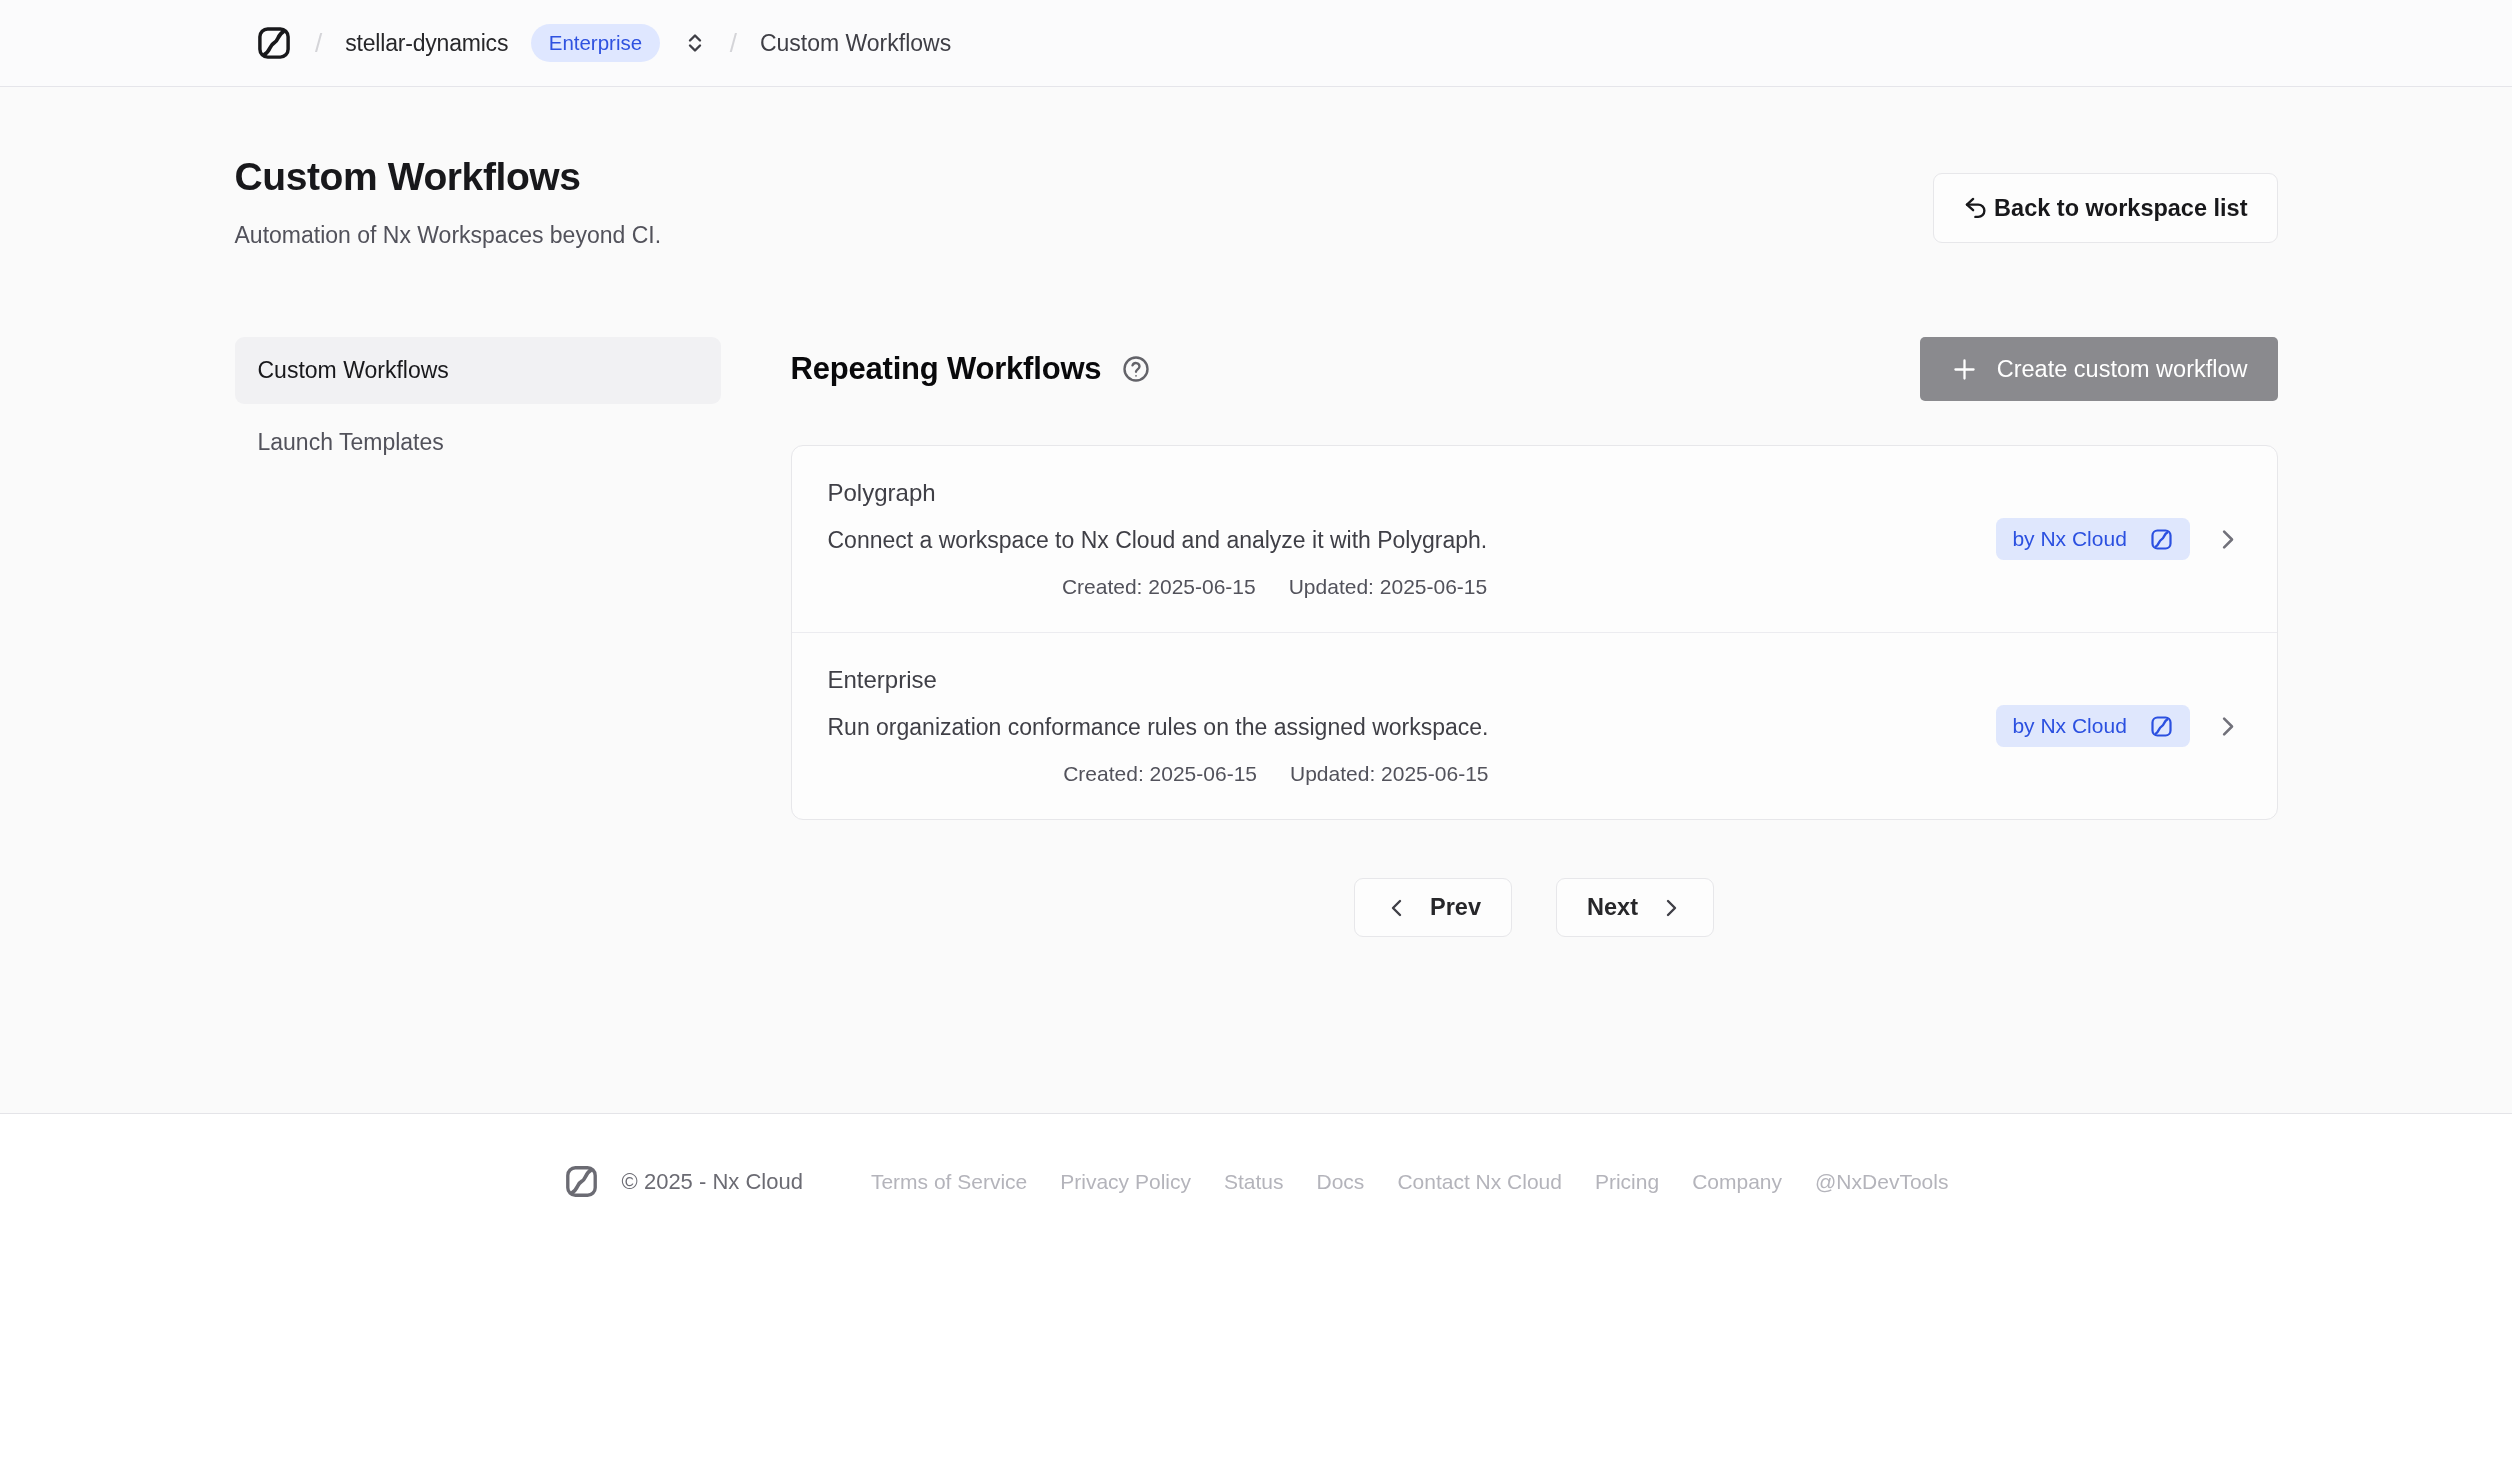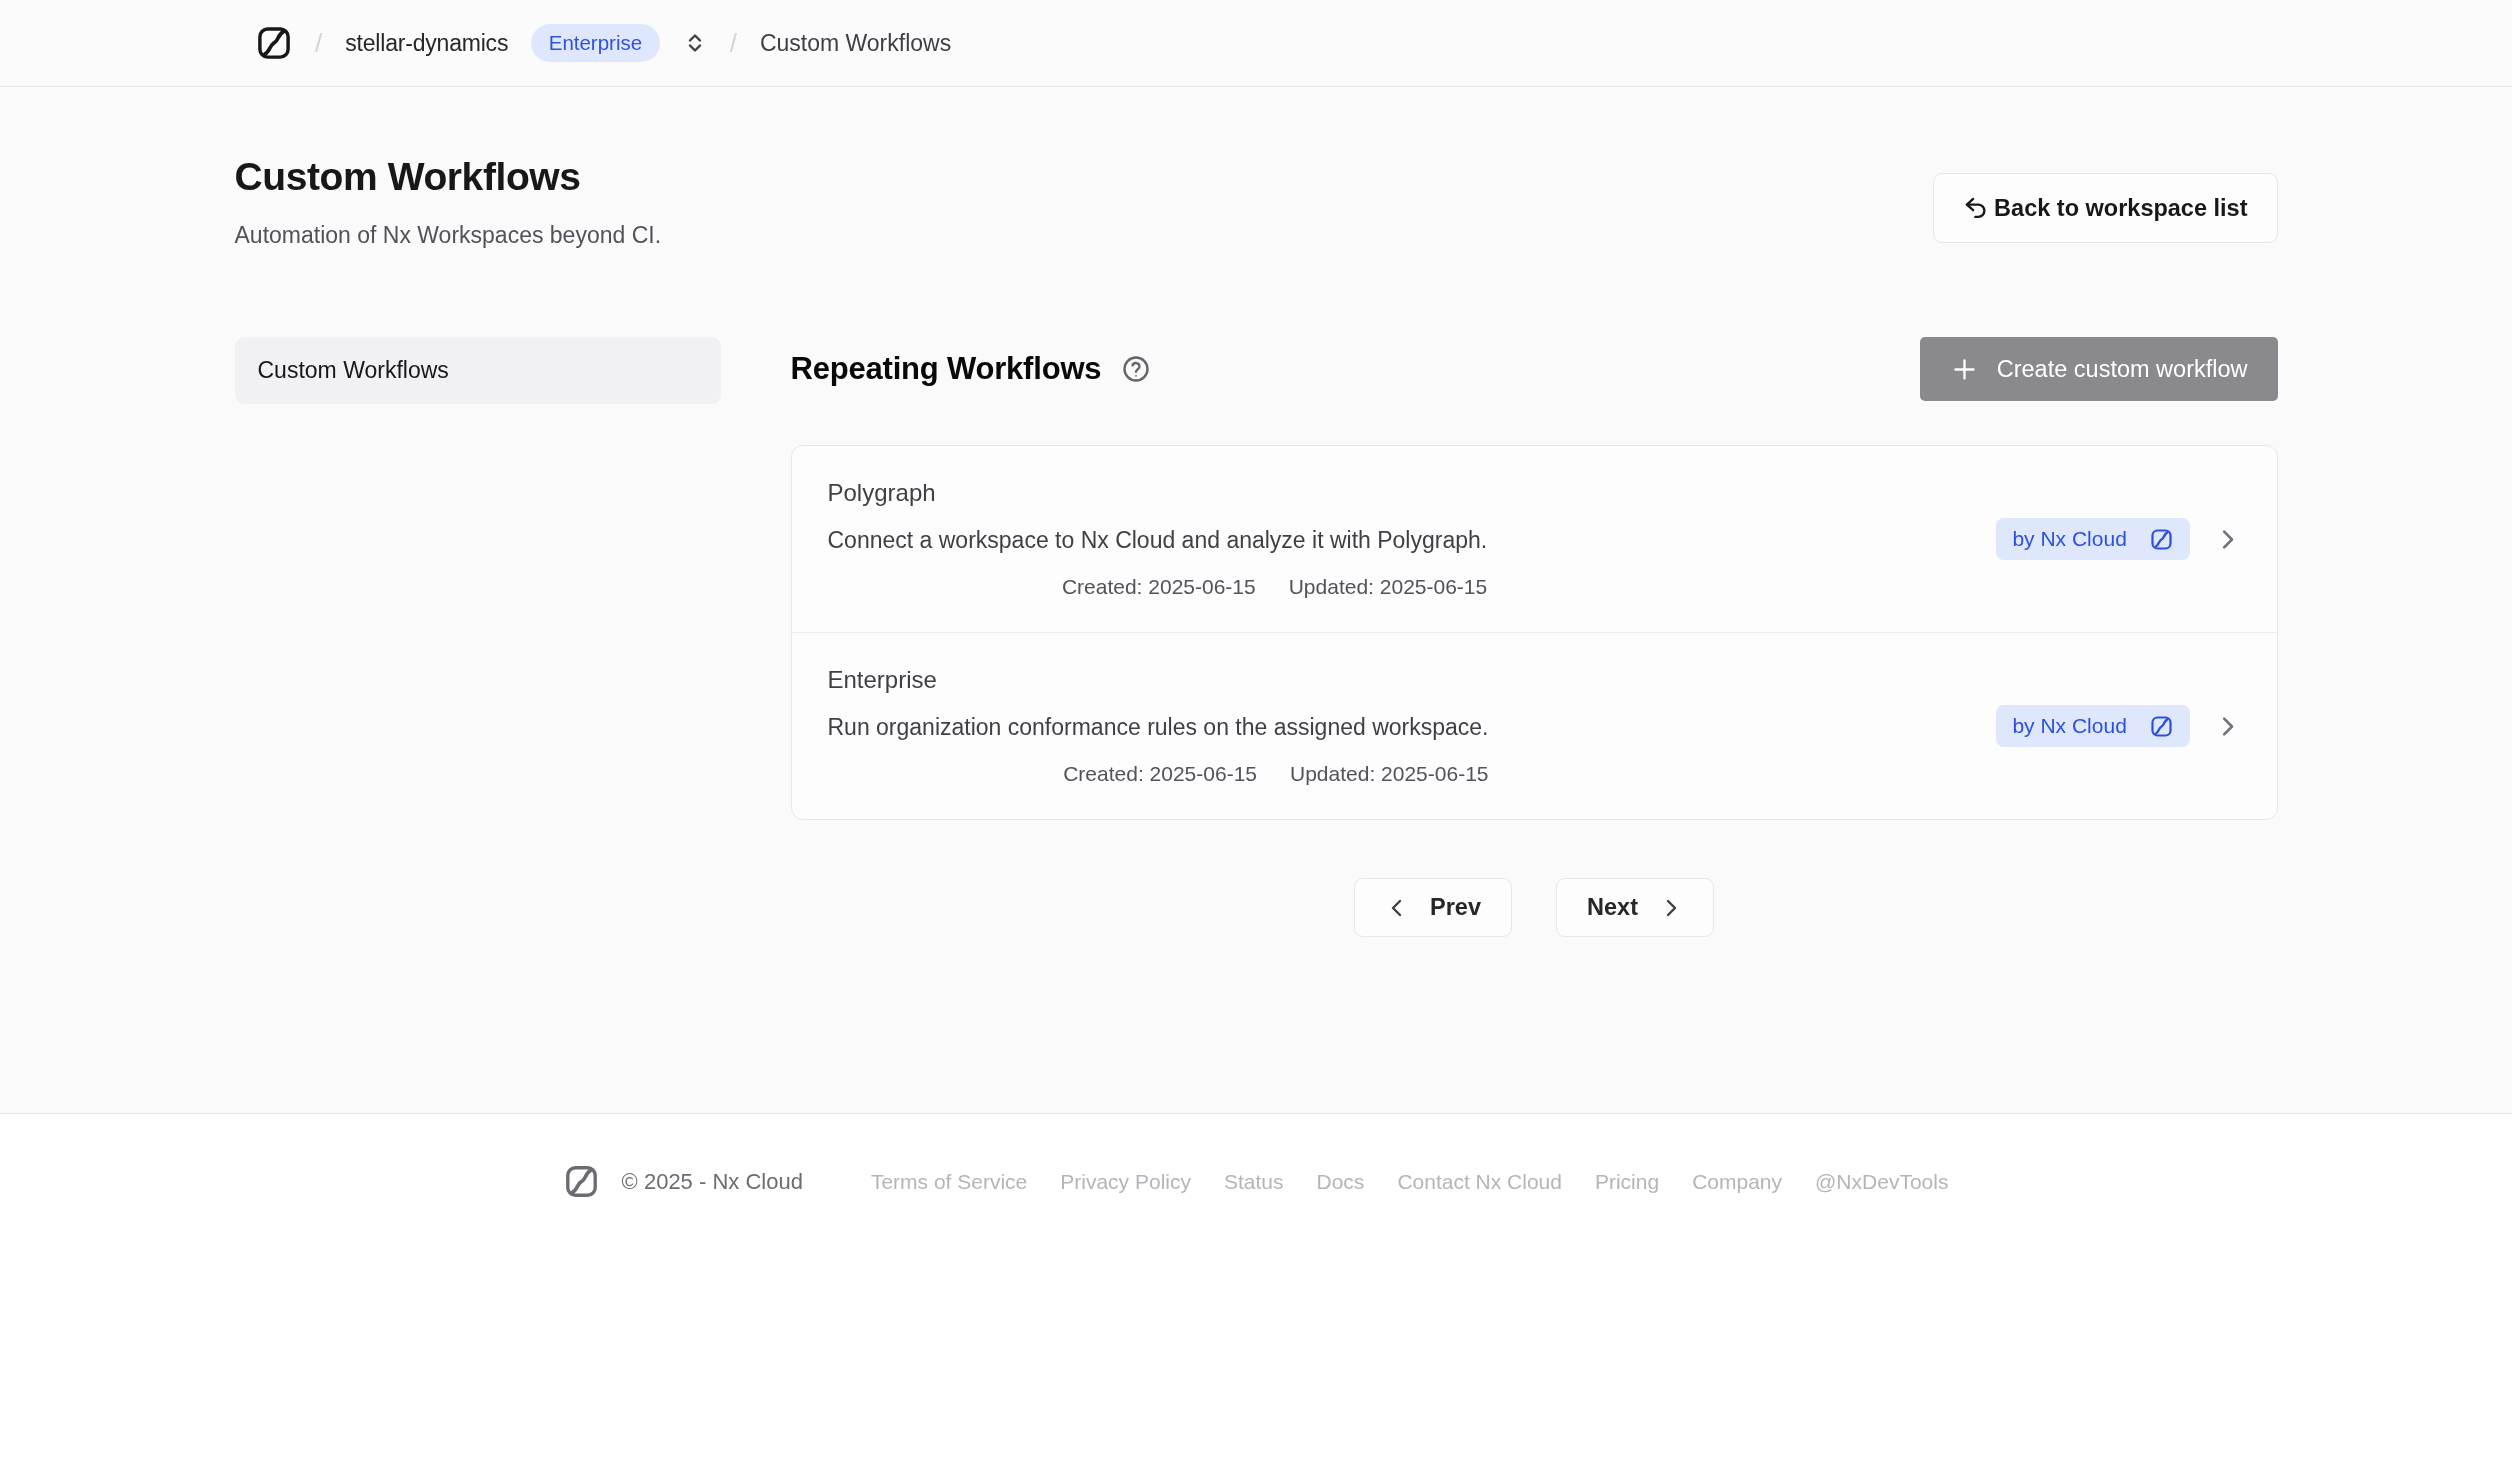--- a/index.html
+++ b/index.html
@@ -179,20 +179,23 @@
       </button>
     </div>
 
     <div class="content">
       <nav class="sidebar">
 
           <div class="side-item active">
             <span>Custom Workflows</span>
           </div>
 
+          <div class="side-item">
+            <span>Launch Templates</span>
+          </div>
         </nav>
 
       <section class="workpane">
         <div class="pane-header">
           <div class="pane-title-wrap">
             <h2 class="pane-title">Repeating Workflows</h2>
             <svg class="help-icon" viewBox="0 0 24 24" fill="none" stroke="currentColor" stroke-width="1.9" stroke-linecap="round">
               <circle cx="12" cy="12" r="9.2"></circle>
               <path d="M9.2 9.1a2.9 2.9 0 0 1 5.6 1c0 1.9-2.8 2.4-2.8 4"></path>
               <circle cx="12" cy="17.4" r="0.7" fill="currentColor" stroke="none"></circle>

